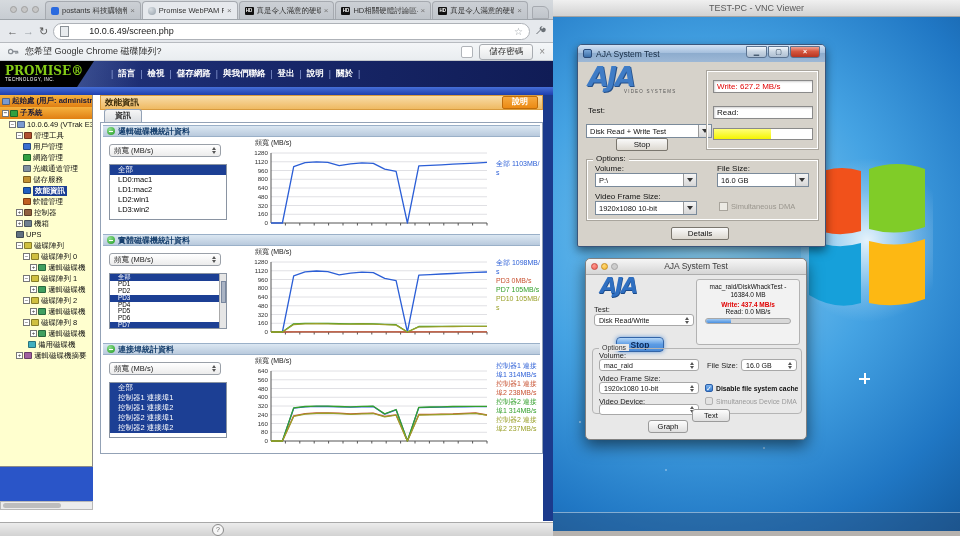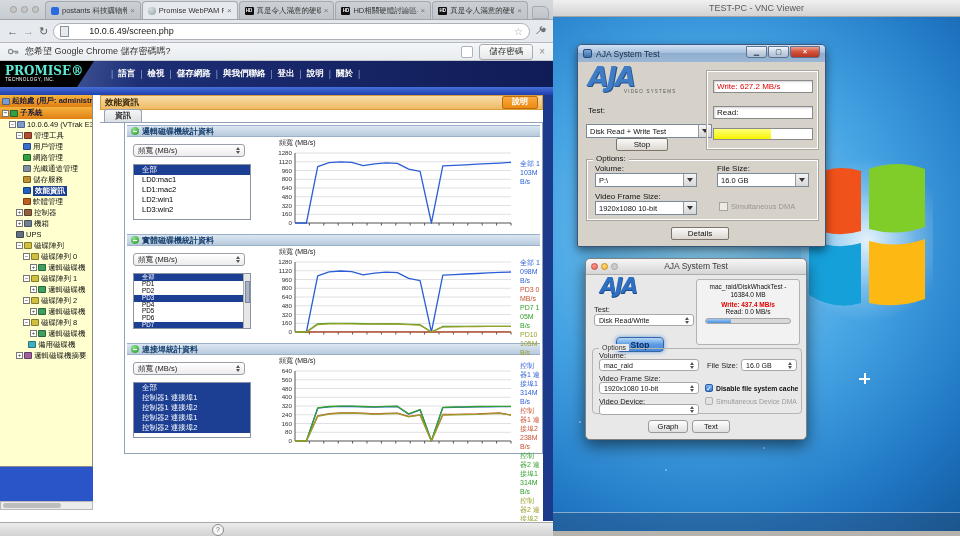--- a/index.html
+++ b/index.html
@@ -28,21 +28,21 @@
   .wrench{flex:none;}
   .infobar{height:18px;background:linear-gradient(#f4f6f8,#e9edf0);border-bottom:1px solid #c3c7cc;display:flex;align-items:center;padding:0 8px;font-size:9px;color:#333;gap:6px;box-sizing:border-box;}
   .minibox{width:10px;height:10px;border:1px solid #b0b4b9;border-radius:2px;background:#fff;margin-left:auto;}
   .savebtn{border:1px solid #a8acb1;background:linear-gradient(#fcfcfc,#e6e8ea);border-radius:3px;font-size:8.5px;padding:1px 9px;color:#333;}
   .infx{color:#888;font-size:10px;}
   
   .page{position:relative;height:460px;background:#fff;overflow:hidden;}
   .banner{height:26px;background:linear-gradient(90deg,#24367e 0%,#1a2a6e 40%,#101c56 100%);display:flex;align-items:center;position:relative;}
   .banner:before{content:"";position:absolute;left:0;top:0;width:200px;height:26px;background:linear-gradient(100deg,rgba(150,180,230,.5),rgba(150,180,230,0) 70%);}
   .plogo{width:94px;height:26px;background:#000;position:relative;display:flex;flex-direction:column;justify-content:center;padding-left:5px;box-sizing:border-box;clip-path:polygon(0 0,100% 0,82% 100%,0 100%);z-index:1;}
-  .plogo .l1{font-family:"DejaVu Serif",serif;font-size:12px;font-weight:bold;color:#5eead4;line-height:11px;}
+  .plogo .l1{font-family:"DejaVu Serif",serif;font-size:12px;font-weight:bold;color:#84cc16;line-height:11px;}
   .plogo .l2{font-size:4.6px;color:#fff;letter-spacing:.4px;}
   .pmenu{display:flex;align-items:center;color:#fff;font-size:8.5px;font-weight:bold;margin-left:12px;z-index:1;}
   .pmenu .sep{color:#8fa0d8;padding:0 5px;font-weight:normal;}
   .blueband{height:8px;background:linear-gradient(#466fd8,#1e3fae);}
   .page-body{position:relative;height:426px;background:#fff;}
   
   .tree{position:absolute;left:0;top:0;width:93px;height:372px;background:#ffffcf;border-right:1px solid #8a8a8a;border-bottom:1px solid #8a8a8a;font-size:7.5px;color:#111;overflow:hidden;box-sizing:border-box;}
   .trow{display:flex;align-items:center;height:11px;white-space:nowrap;overflow:hidden;}
   .trow.hdr{background:linear-gradient(#f6b33f,#e07f12);height:12px;font-weight:bold;color:#1a1a3a;}
   .exp{width:7px;height:7px;border:1px solid #777;background:#fff;font-size:6px;line-height:5px;text-align:center;margin-right:1px;flex:none;color:#333;box-sizing:border-box;}
@@ -51,21 +51,21 @@
   .tlabel.sel{background:#1c3f94;color:#fff;font-weight:bold;padding:0 2px;}
   .tree-blue{position:absolute;left:0;top:372px;width:93px;height:34px;background:#2a55c8;}
   .tree-scroll{position:absolute;left:0;top:406px;width:93px;height:9px;background:#ececec;border:1px solid #b8b8b8;box-sizing:border-box;}
   .tree-scroll .thumb{position:absolute;left:2px;top:1px;width:58px;height:5px;background:#bdbdbd;border-radius:3px;}
   
   .content{position:absolute;left:100px;top:0;width:443px;height:426px;}
   .content-hd{height:15px;background:linear-gradient(#f8dca8,#efba62);border:1px solid #d89b3e;display:flex;align-items:center;padding:0 4px;font-size:8.5px;font-weight:bold;color:#3a2a08;box-sizing:border-box;}
   .helpbtn{margin-left:auto;background:linear-gradient(#f6a93f,#ec8a14);color:#fff;font-size:8px;font-weight:bold;border:1px solid #c06c0a;border-radius:2px;padding:0 9px;height:11px;line-height:10px;}
   .ptab-row{height:13px;border-bottom:1px solid #93a2b6;display:flex;align-items:flex-end;padding-left:4px;background:#fff;box-sizing:border-box;}
   .ptab{height:12px;background:linear-gradient(#f6f6f6,#dcdfe3);border:1px solid #93a2b6;border-bottom:none;border-radius:3px 3px 0 0;font-size:8px;font-weight:bold;color:#333;padding:0 10px;line-height:12px;}
-  .sections{border:1px solid #93a2b6;border-top:none;height:331px;background:#fff;padding-top:2px;box-sizing:border-box;margin-left:24px;}
+  .sections{border:1px solid #93a2b6;border-top:none;height:331px;background:#fff;padding-top:2px;box-sizing:border-box;}
   .sec-hd{height:12px;background:linear-gradient(#dbe7f2,#b9cadd);border-top:1px solid #9ab0c8;border-bottom:1px solid #9ab0c8;display:flex;align-items:center;gap:3px;padding:0 4px;font-size:8px;font-weight:bold;color:#17406e;margin:0 2px;box-sizing:border-box;}
   .minus-icon{width:8px;height:8px;border-radius:50%;background:radial-gradient(circle at 35% 30%,#8fe08f,#1f9a1f);position:relative;flex:none;}
   .minus-icon:after{content:"";position:absolute;left:2px;top:3.5px;width:4px;height:1px;background:#fff;}
   .sec-body{display:flex;height:97px;margin:0 2px;position:relative;}
   .col-list{width:136px;padding:7px 0 0 6px;box-sizing:border-box;flex:none;}
   .pselect{width:112px;height:13px;border:1px solid #9aa0a8;border-radius:3px;background:linear-gradient(#fff,#ececec);font-size:7.5px;display:flex;align-items:center;padding:0 4px;color:#222;box-sizing:border-box;}
   .stepper{margin-left:auto;display:flex;flex-direction:column;gap:1px;}
   .stepper i{width:0;height:0;border-left:2.5px solid transparent;border-right:2.5px solid transparent;}
   .stepper .up{border-bottom:3px solid #555;}
   .stepper .dn{border-top:3px solid #555;}
@@ -201,21 +201,21 @@
         <svg width="11" height="11" viewBox="0 0 11 11">
             <path d="M2 9 L6 5 A2.4 2.4 0 1 0 8.6 2.4 L7 4 6 3 7.6 1.4 A2.4 2.4 0 0 0 5 5 L1 9 Z" fill="#6a7076"></path>
           </svg>
       </span>
     </div>
     <div class="infobar">
       <svg width="11" height="7" viewBox="0 0 11 7">
           <circle cx="2.6" cy="3.5" r="2.2" fill="none" stroke="#8a9096" stroke-width="1.3"></circle>
           <path d="M4.8 3.5 H10 M8 3.5 V6 M9.7 3.5 V5.4" stroke="#8a9096" stroke-width="1.3" fill="none"></path>
         </svg>
-      <span>您希望 Google Chrome 儲存密碼嗎?</span>
+      <span>您希望 Google Chrome 磁碟陣列?</span>
       <span class="minibox"></span>
       <button class="savebtn">儲存密碼</button>
       <span class="infx">×</span>
     </div>
 
     <div class="page">
       <div class="banner">
         <div class="plogo">
           <span class="l1">PROMISE®</span>
           <span class="l2">TECHNOLOGY, INC.</span>
@@ -748,20 +748,20 @@
             <span class="mcheck checked" style="left:112px;top:35px;">
               <span class="box">✓</span>
               <span style="font-weight:bold;">Disable file system cache</span>
             </span>
             <span class="mcheck dim" style="left:112px;top:48px;">
               <span class="box"></span>
               <span>Simultaneous Device DMA</span>
             </span>
           </div>
           <div class="mbtn" style="left:62px;top:145px;width:40px;">Graph</div>
-          <div class="mbtn" style="left:106px;top:145px;width:38px;">Text</div>
+          <div class="mbtn" style="left:106px;top:134px;width:38px;">Text</div>
         </div>
       </div>
 
     </div>
     <div class="vnc-bottom"></div>
   </div>
 </div>
 
 </body></html>

